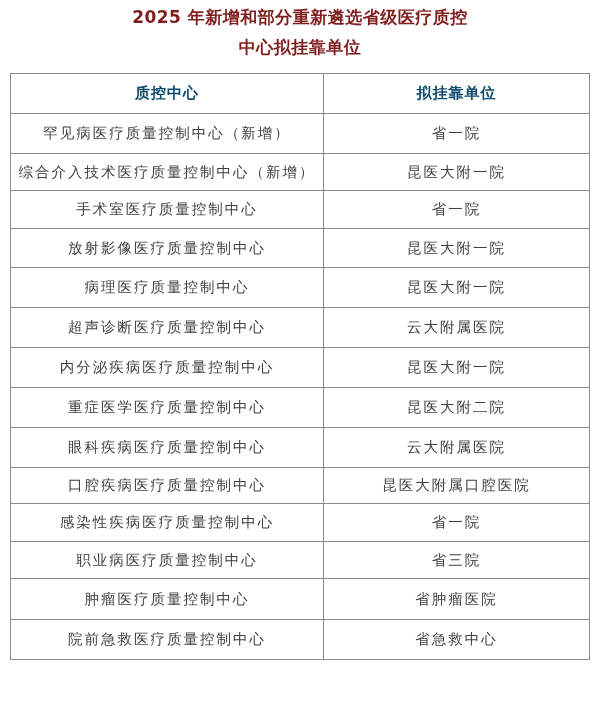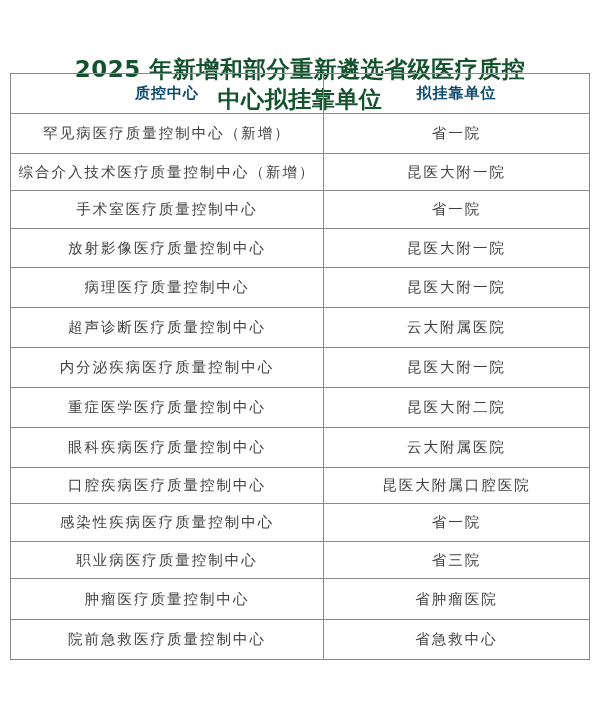--- a/index.html
+++ b/index.html
@@ -1,19 +1,19 @@
 <!DOCTYPE html>
 <html><head>
 <meta charset="utf-8">
 <style>
   html, body { margin: 0; padding: 0; background: #ffffff; }
   body { width: 600px; height: 712px; position: relative; overflow: hidden;
          font-family: "DejaVu Sans", "Liberation Sans", sans-serif; color: #1a1a1a; }
   .title { position: absolute; left: 0; width: 600px; text-align: center;
-           font-weight: bold; font-size: 23px; color: #14532d; letter-spacing: 0.5px; margin-top: 48px; }
+           font-weight: bold; font-size: 17px; color: #7f1d1d; letter-spacing: 0.5px; }
   .title.l1 { top: 6px; }
   .title.l2 { top: 36px; }
   table { position: absolute; left: 10px; top: 73px; width: 579px;
           border-collapse: collapse; table-layout: fixed; }
   td, th { border: 1.5px solid #8a8a8a; text-align: center; padding: 0;
            font-size: 14.5px; color: #404040; letter-spacing: 2px; }
   th { font-weight: bold; font-size: 15px; color: #0c4a6e; height: 39px; letter-spacing: 1px; }
   col.c1 { width: 313px; }
   col.c2 { width: 266px; }
 </style>

